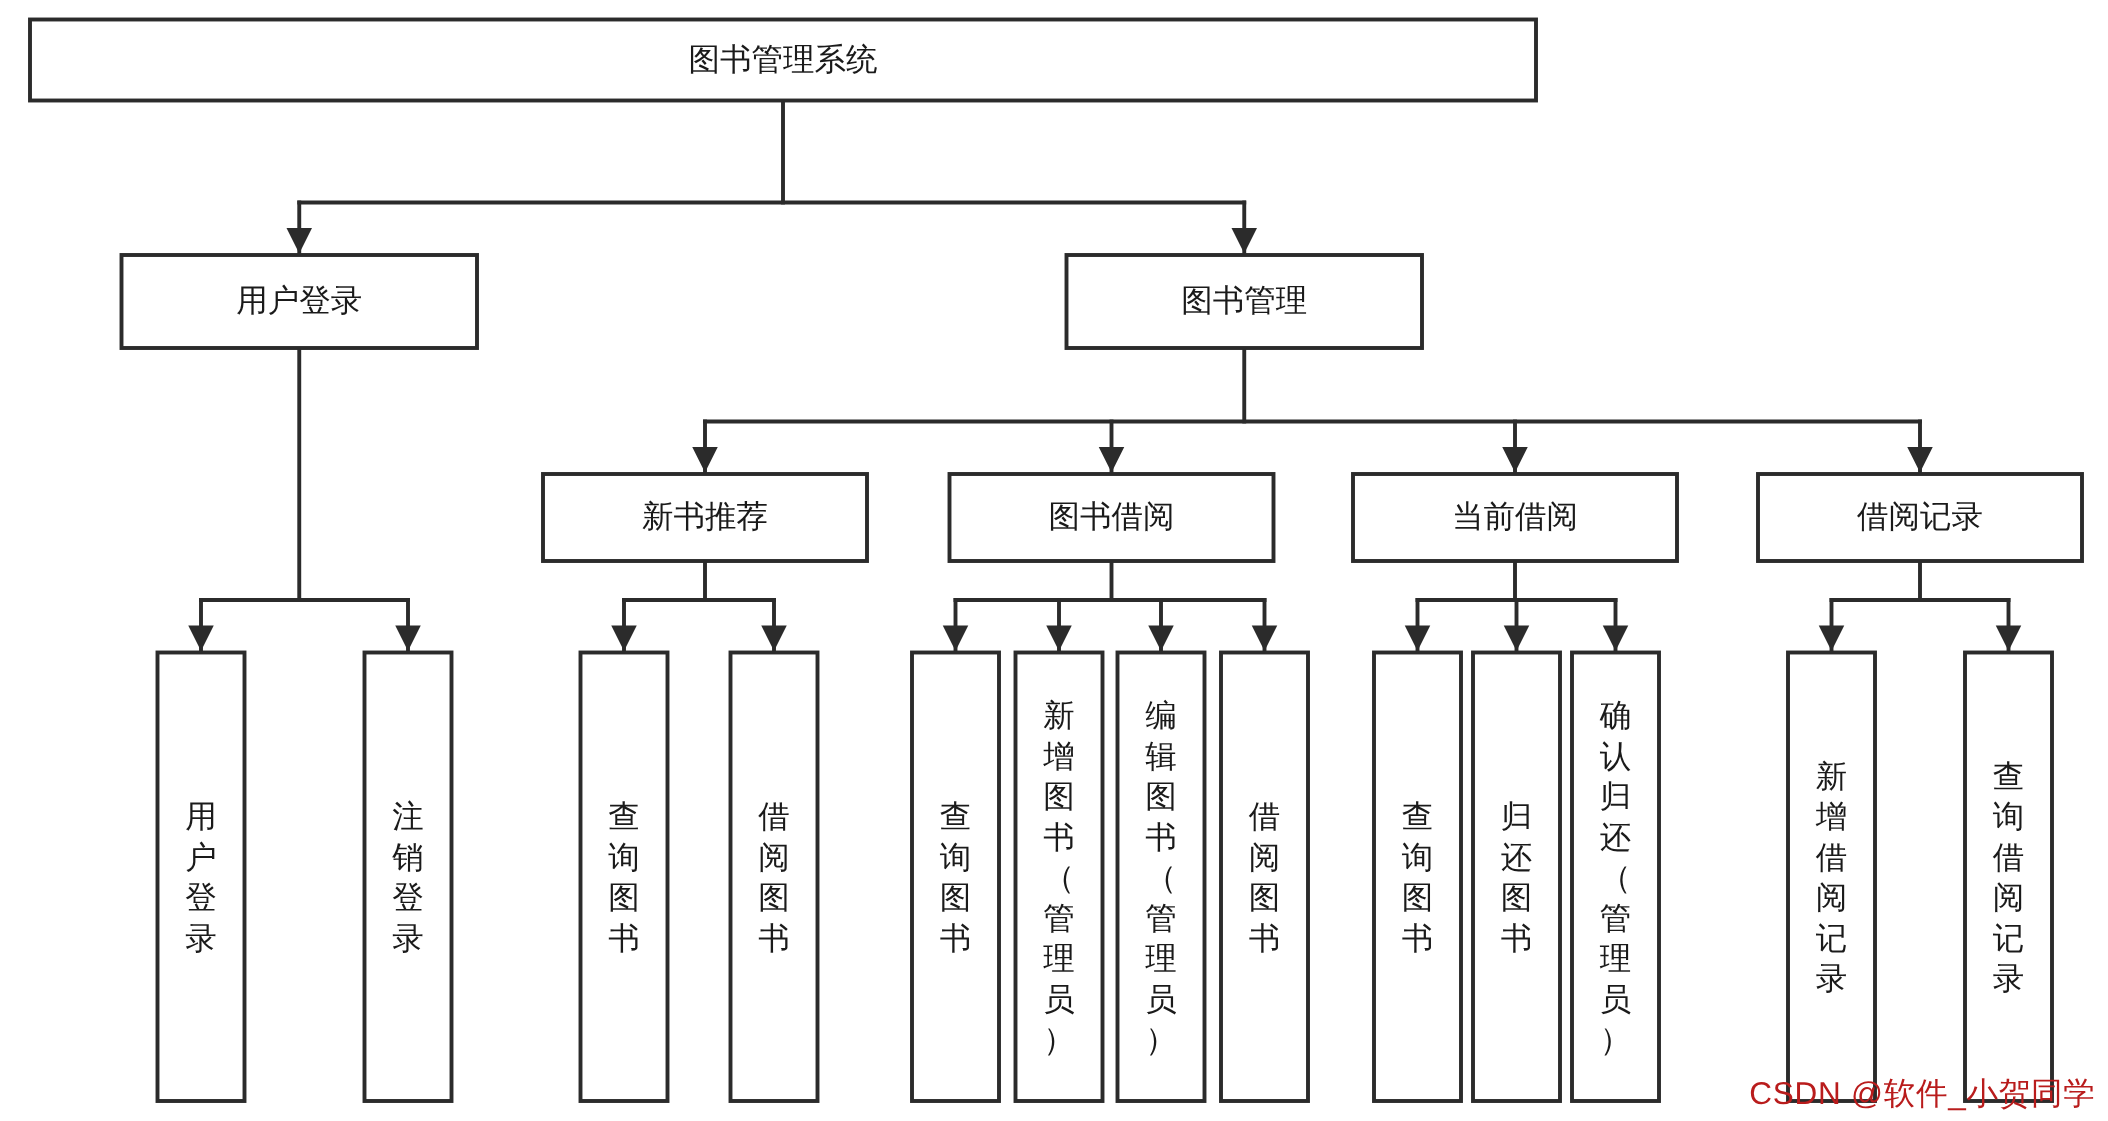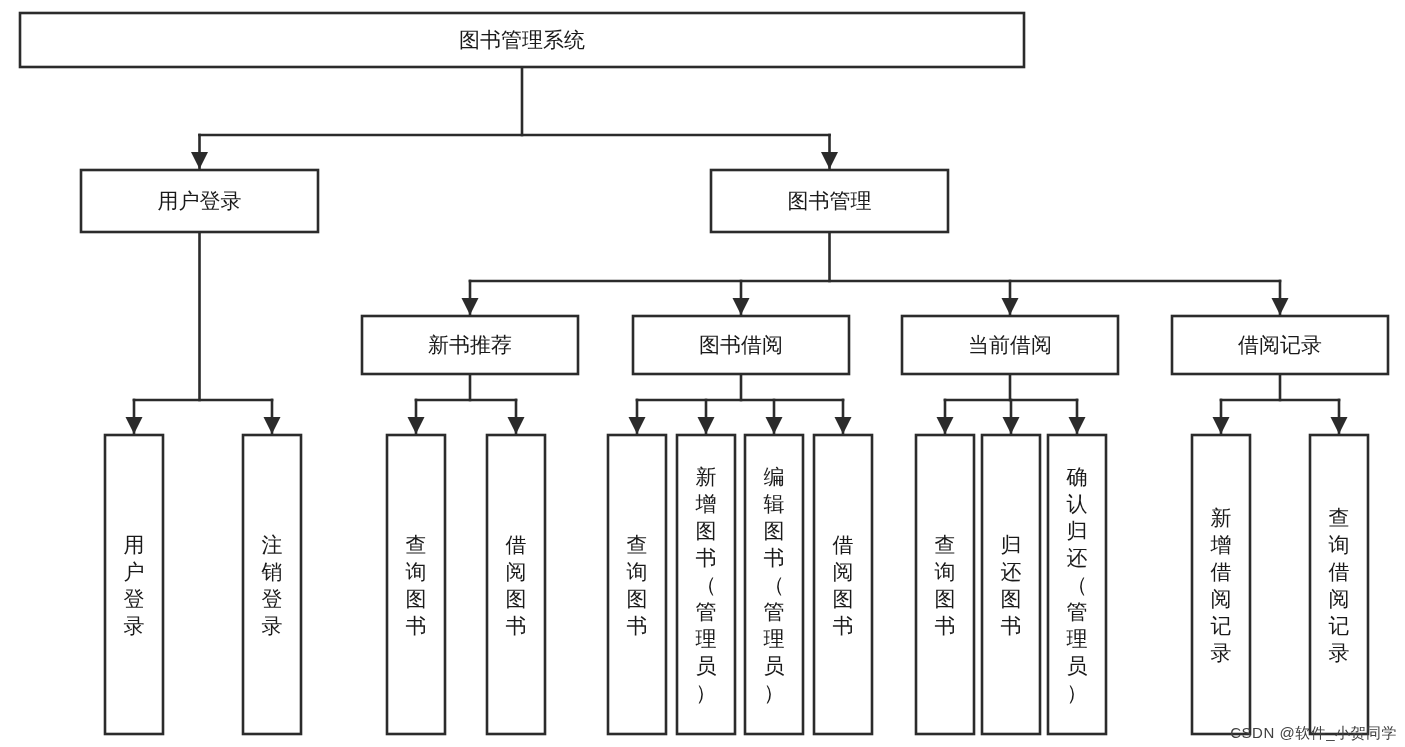--- a/index.html
+++ b/index.html
@@ -52,22 +52,22 @@
     font-family: "Liberation Sans", "DejaVu Sans", sans-serif;
     font-size: 21px;
     fill: #1a1a1a;
     text-anchor: middle;
   }
   .watermark {
     position: absolute;
     right: 8px;
     bottom: 4px;
     font-family: "Liberation Sans", "DejaVu Sans", sans-serif;
-    font-size: 15px;
-    color: #404040;
+    font-size: 21px;
+    color: #b91c1c;
     letter-spacing: 0.5px;
     white-space: nowrap;
     user-select: none;
   }
 </style>
 </head>
 <body>
 
 <div id="diagram-root">
   <svg class="diagram-canvas" viewBox="0 0 1405 747">

